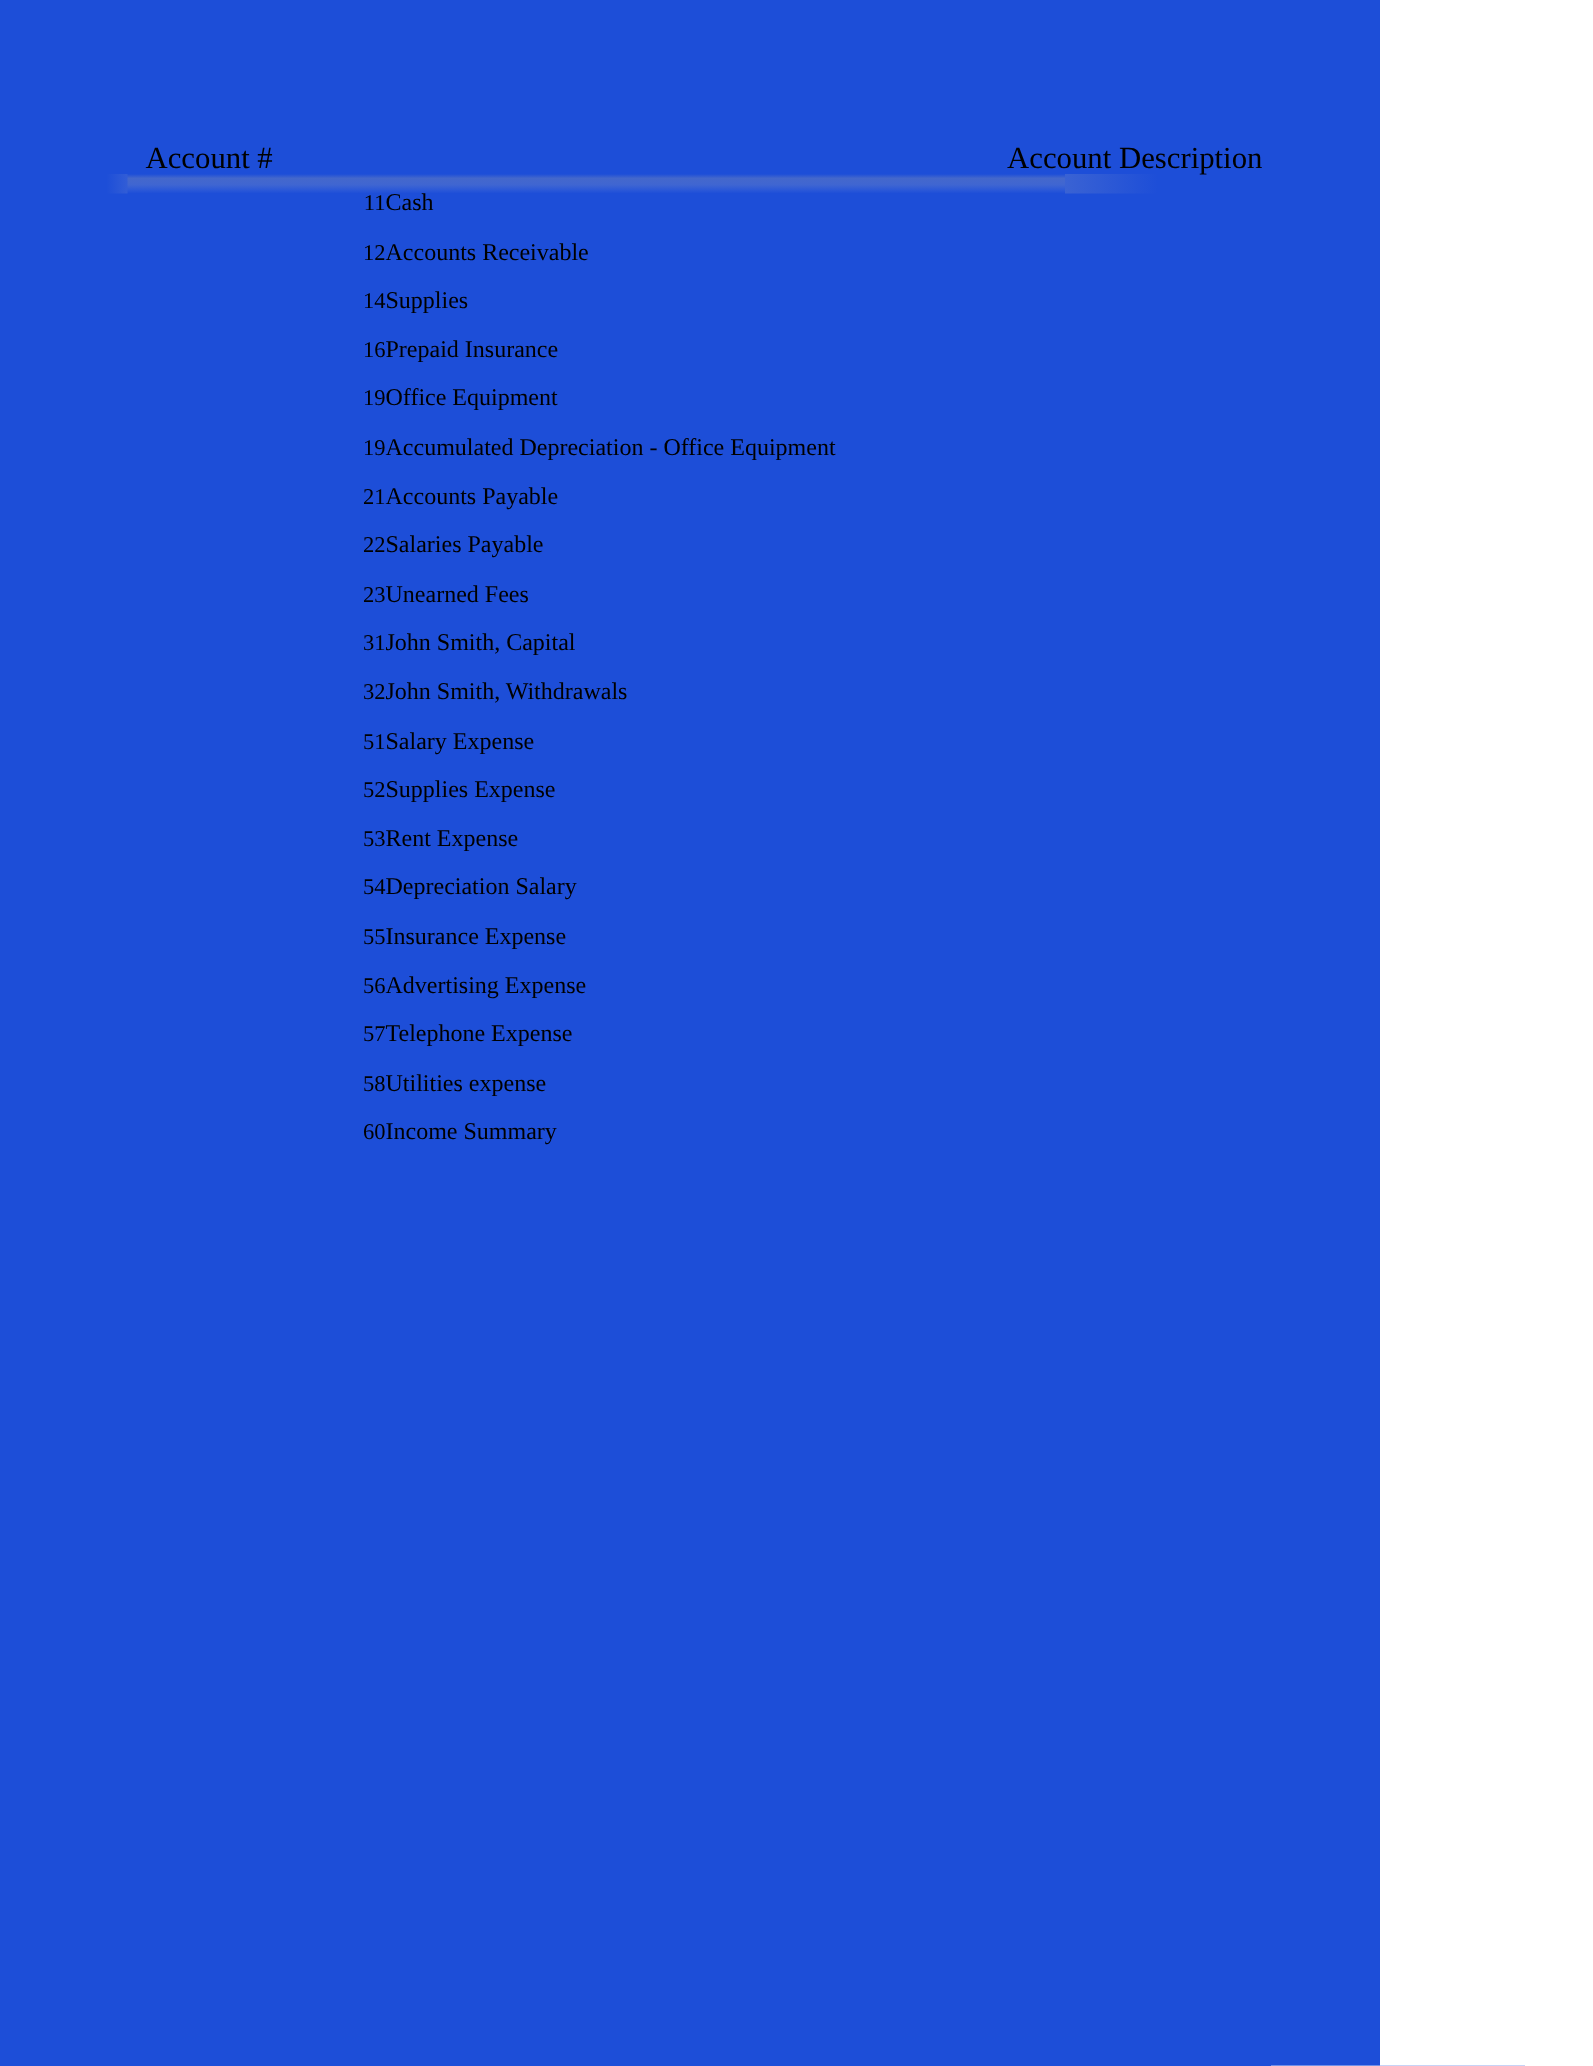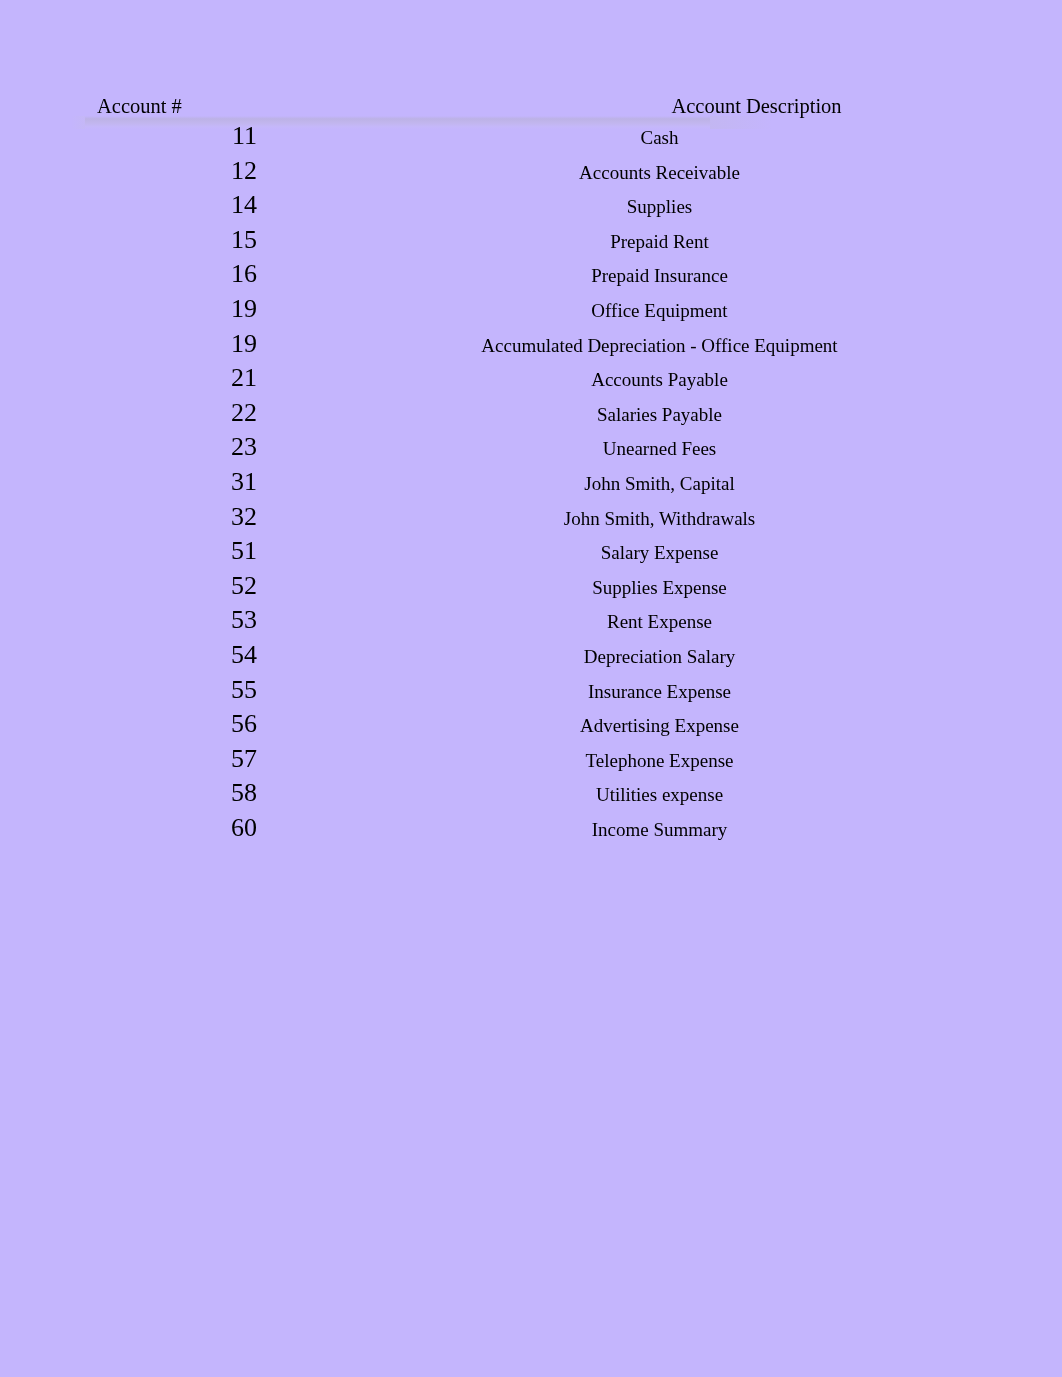--- a/index.html
+++ b/index.html
@@ -14,23 +14,24 @@
     position: relative;
     overflow: hidden;
     font-family: "Liberation Serif", "DejaVu Serif", serif;
     color: #000000;
     -webkit-font-smoothing: antialiased;
   }
 
   .page {
     position: absolute;
     top: 0; left: 0;
-    width: 1062px;
+    width: 900px;
     height: 1377px;
-    background: #c4b5fd;
+    background: #1d4ed8;
+    padding-left: 20px;
   }
 
   
   .accounts-table {
     position: absolute;
     left: 0;
     top: 92px;
     width: 1062px;
     border-collapse: collapse;
   }
@@ -42,28 +43,28 @@
     vertical-align: baseline;
     font-weight: normal;
     white-space: nowrap;
   }
 
   
   .col-num {
     width: 160px;          
     text-align: right;
     padding-right: 0px;
-    font-size: 26px;
+    font-size: 15px;
     line-height: 32.6px;
     height: 32.6px;
   }
   .col-desc {
-    text-align: center;
+    text-align: left;
     padding-left: 45px;    
-    font-size: 19px;
+    font-size: 16px;
     line-height: 32.6px;
     height: 32.6px;
   }
 
   
   .header-row .col-num {
     text-align: left;
     padding-left: 97px;
     font-size: 20.5px;
     line-height: 28px;
@@ -140,24 +141,20 @@
         </tr>
         <tr>
           <td class="col-num">12</td>
           <td class="col-desc">Accounts Receivable</td>
         </tr>
         <tr>
           <td class="col-num">14</td>
           <td class="col-desc">Supplies</td>
         </tr>
         <tr>
-          <td class="col-num">15</td>
-          <td class="col-desc">Prepaid Rent</td>
-        </tr>
-        <tr>
           <td class="col-num">16</td>
           <td class="col-desc">Prepaid Insurance</td>
         </tr>
         <tr>
           <td class="col-num">19</td>
           <td class="col-desc">Office Equipment</td>
         </tr>
         <tr>
           <td class="col-num">19</td>
           <td class="col-desc">Accumulated Depreciation - Office Equipment</td>

